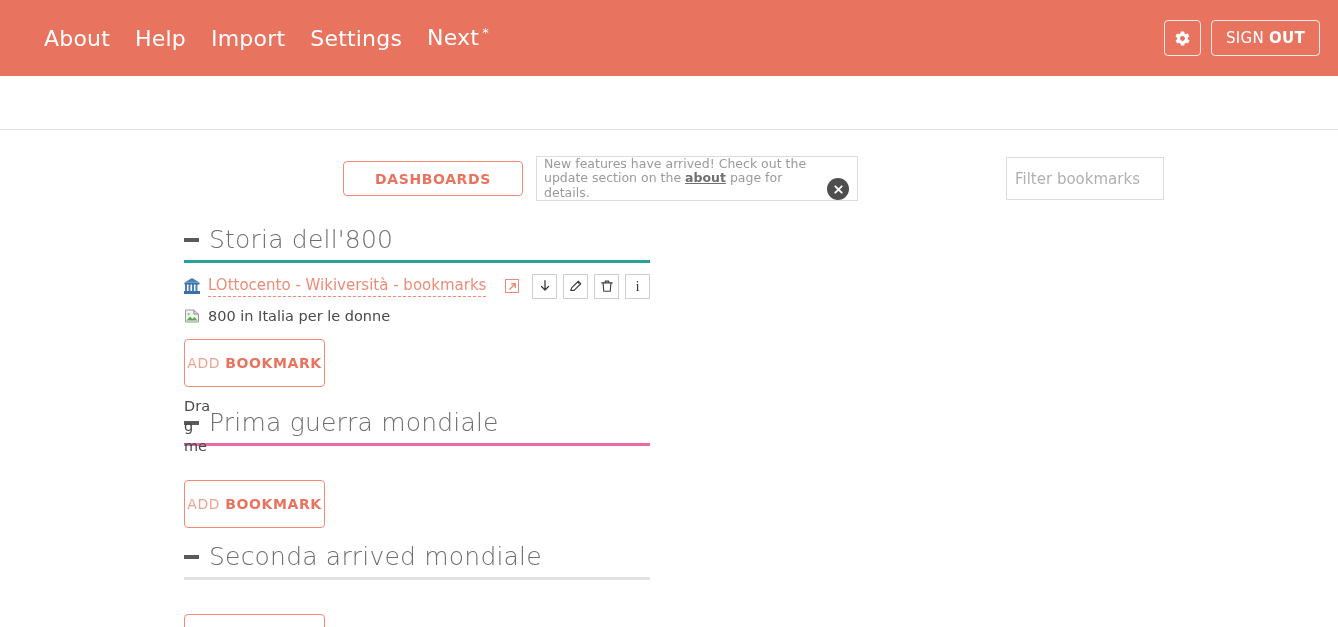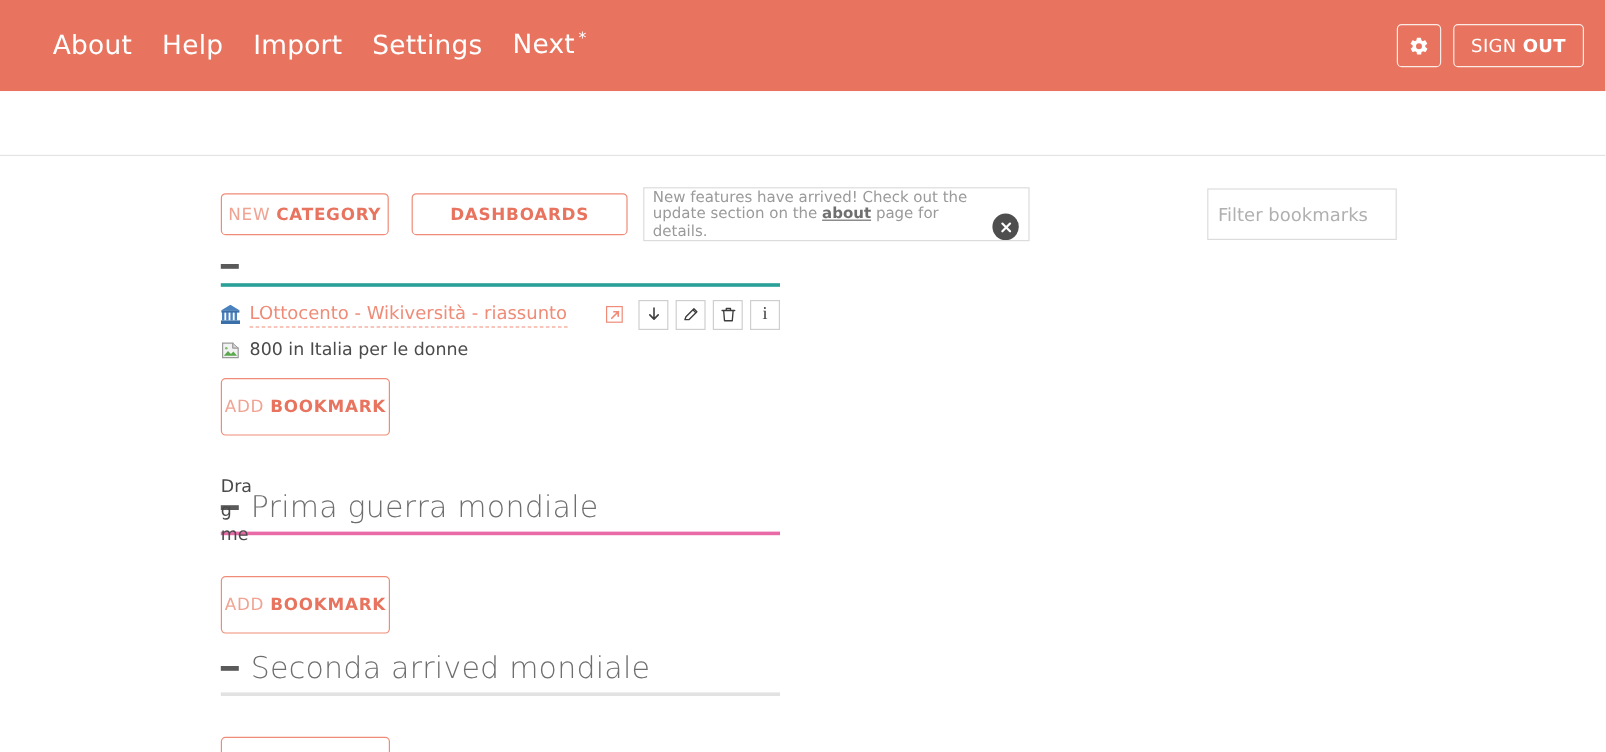--- a/index.html
+++ b/index.html
@@ -335,24 +335,20 @@
     </div>
     <div class="signout-btn">
       <span>SIGN</span>
       <span class="b">OUT</span>
     </div>
   </div>
 </div>
 
 <div class="toolbar">
 
-  <div class="btn-outline" id="new-category-btn">
-    <span class="light">NEW</span>
-    <span class="bold">CATEGORY</span>
-  </div>
 
   <div class="btn-outline" id="dashboards-btn">
     <span>DASHBOARDS</span>
   </div>
 
   <div class="notice">
     <div class="notice-text">
       <span>New features have arrived! Check out the</span><br>
       <span>update section on the</span>
       <span class="lnk">about</span>
@@ -366,34 +362,35 @@
   </div>
 
   <input class="filter-input" type="text" placeholder="Filter bookmarks" style="">
 </div>
 
 <div class="main">
 
   <div class="category" style="top:96px;">
     <div class="cat-header">
       <span class="collapse-icon"></span>
+      <span class="cat-title">Storia dell'800</span>
     </div>
     <div class="cat-rule" id="rule-0" style="background: rgb(42, 161, 152);"></div>
 
     <div class="bookmark-row">
       <svg class="favicon" viewBox="0 0 16 16">
         <rect x="0" y="13" width="16" height="3" fill="#3b6fa8"></rect>
         <rect x="1" y="6" width="2" height="7" fill="#4a82bd"></rect>
         <rect x="4.5" y="6" width="2" height="7" fill="#4a82bd"></rect>
         <rect x="8" y="6" width="2" height="7" fill="#4a82bd"></rect>
         <rect x="11.5" y="6" width="2" height="7" fill="#4a82bd"></rect>
         <rect x="0.5" y="4.5" width="15" height="2" fill="#3b6fa8"></rect>
         <path d="M8 0 L15.5 4.5 L0.5 4.5 Z" fill="#4a82bd"></path>
       </svg>
-      <span class="bookmark-link">LOttocento - Wikiversità - riassunto</span>
+      <span class="bookmark-link">LOttocento - Wikiversità - bookmarks</span>
 
       <div class="row-actions">
         <span class="ext-icon">
           <svg width="9" height="9" viewBox="0 0 10 10">
             <path d="M2 8 L8 2 M4 2 L8 2 L8 6" stroke="#ef8b77" stroke-width="1.6" fill="none" stroke-linecap="round"></path>
           </svg>
         </span>
         <span class="icon-btn">
           <svg width="14" height="14" viewBox="0 0 16 16">
             <path d="M8 2 L8 12 M4 8.5 L8 12.5 L12 8.5" stroke="#3d3d3d" stroke-width="1.5" fill="none" stroke-linecap="round" stroke-linejoin="round"></path>

